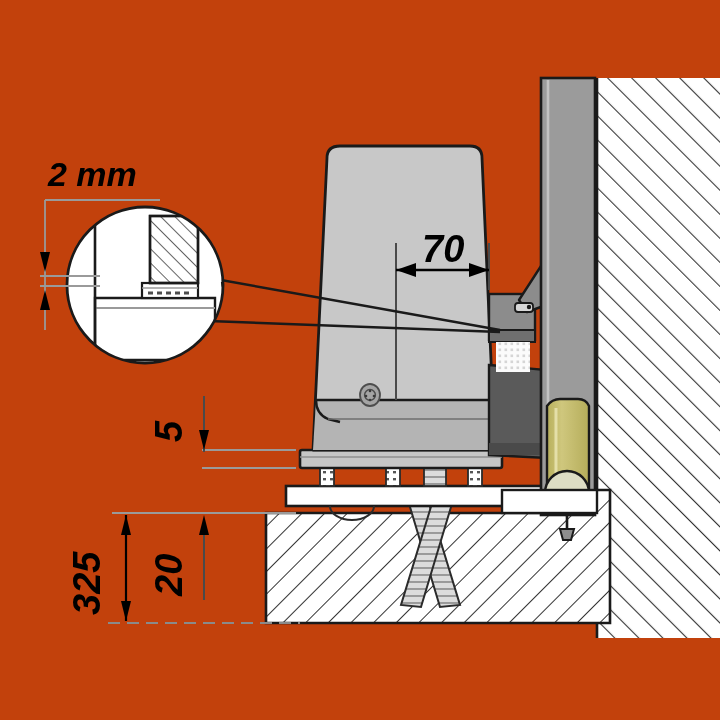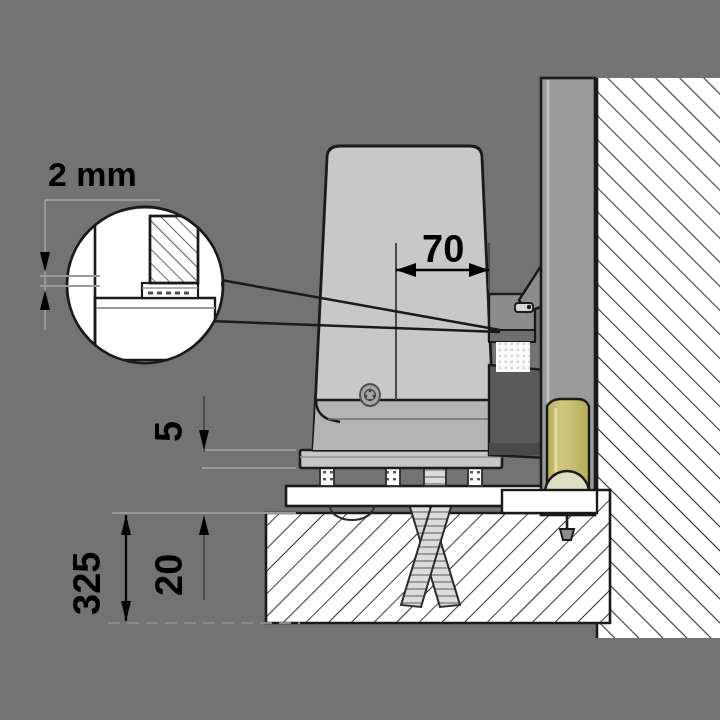--- a/index.html
+++ b/index.html
@@ -7,22 +7,23 @@
     padding: 0;
     background: #ffffff;
   }
   body {
     font-family: "Liberation Sans", sans-serif;
   }
   #stage {
     position: relative;
     width: 720px;
     height: 720px;
-    background: #737373;
+    background: #c2410c;
     overflow: hidden;
+    font-style: italic;
   }
   #stage svg {
     display: block;
   }
   .dimtext {
     font-family: "Liberation Sans", sans-serif;
     font-weight: bold;
     fill: #000000;
   }
 </style>

